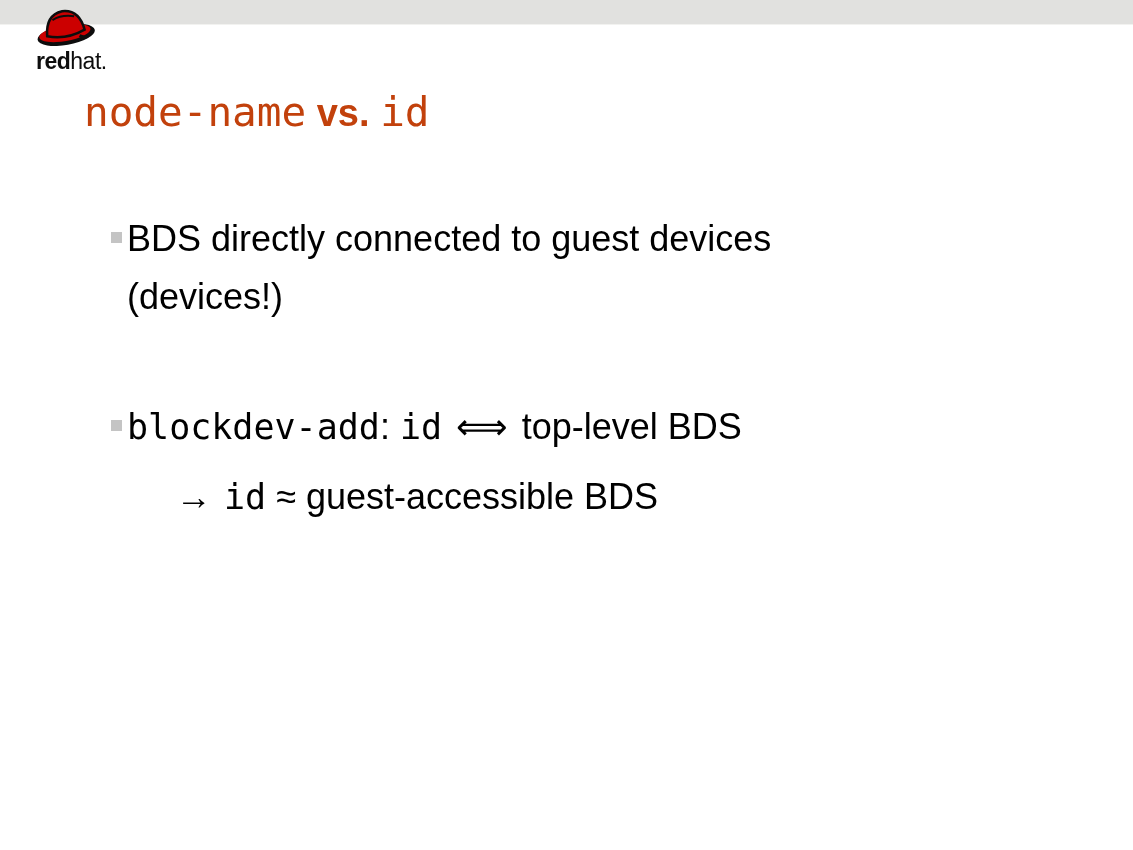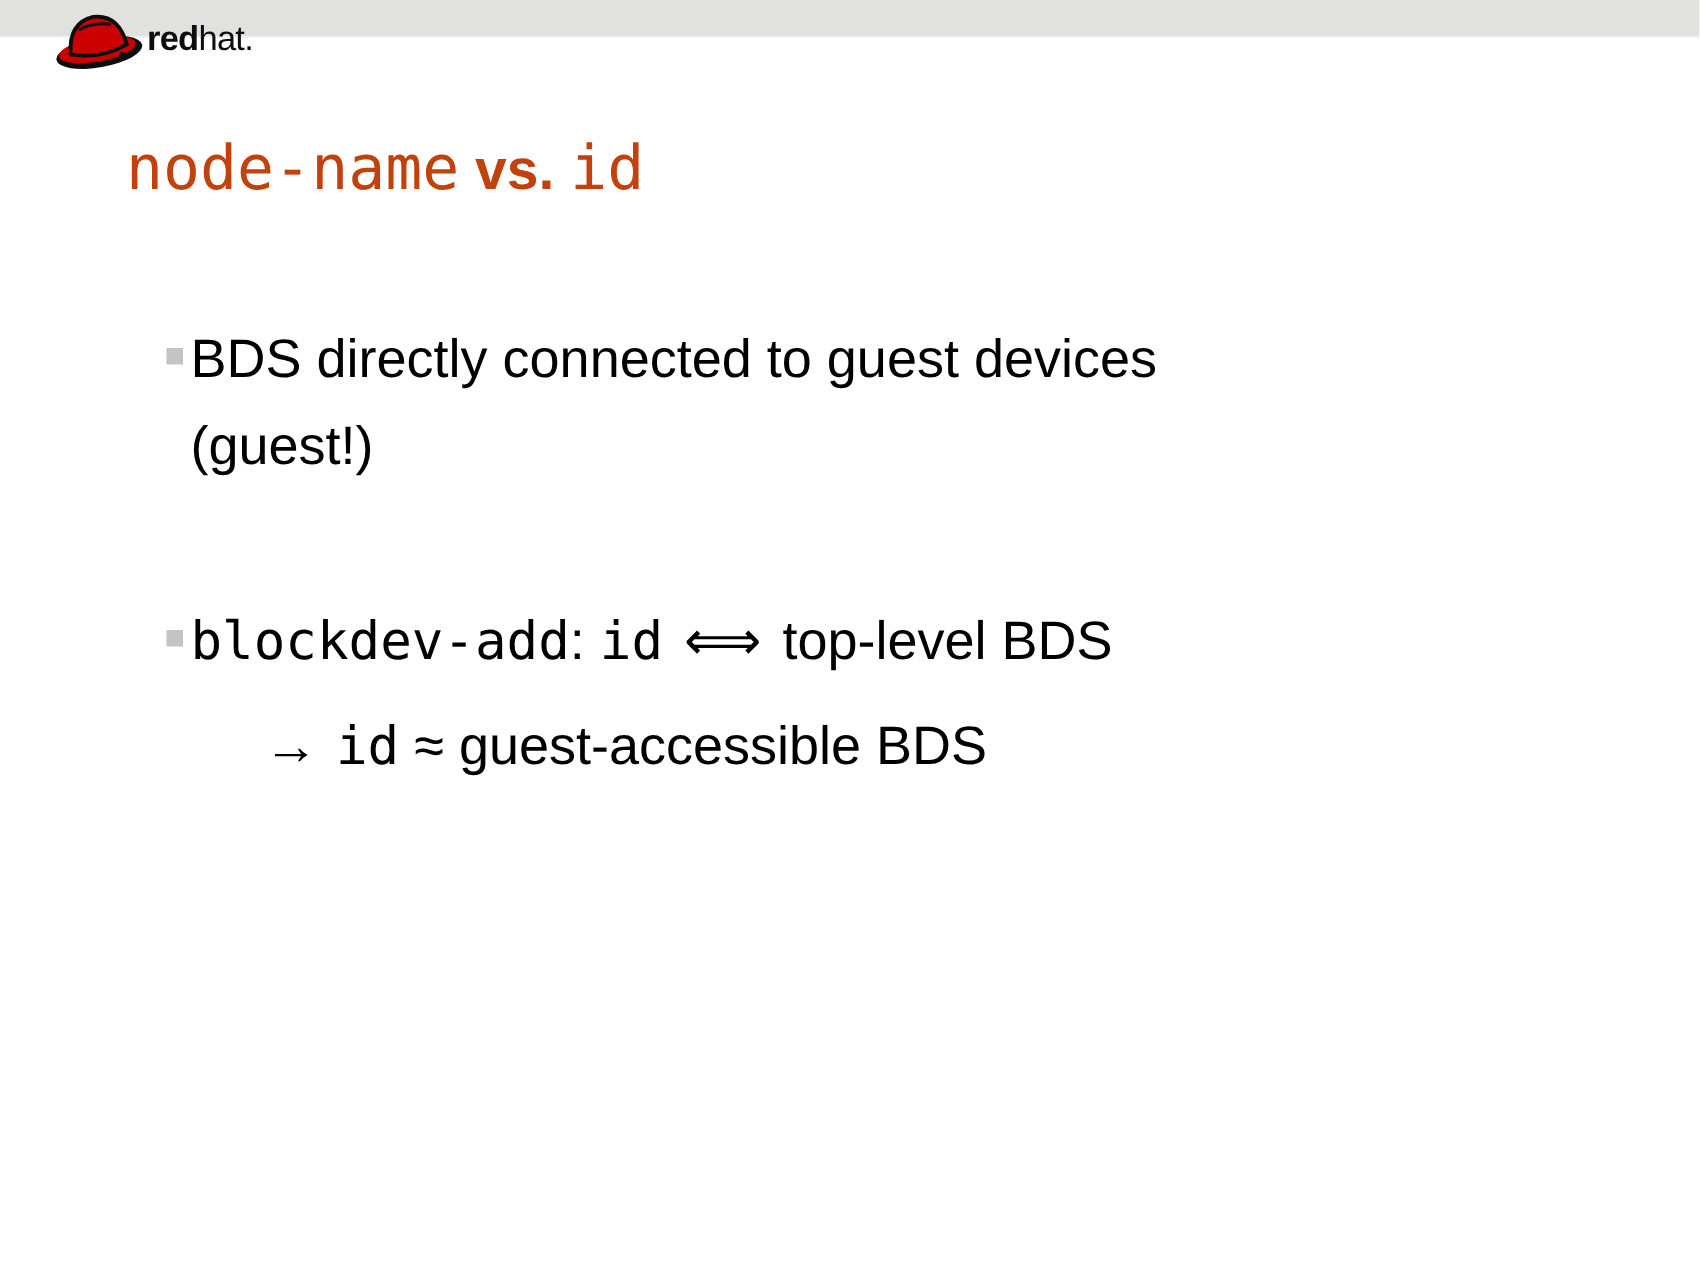--- a/index.html
+++ b/index.html
@@ -12,21 +12,21 @@
     font-family:"Liberation Sans",sans-serif;
     color:#000;
   }
   .top-band{
     position:absolute;left:0;top:0;width:100%;height:24px;
     background:#e1e1df;
     border-bottom:1px solid #f2f2f0;
   }
   .logo{
     position:absolute;left:34px;top:4px;
-    display:flex;align-items:center;
+    display:flex;align-items:flex-start;flex-direction:column;
   }
   .logo-hat{display:block;}
   .logo-word{
     font-size:23px;line-height:1;
     color:#0d0d0d;
     margin-left:2px;margin-bottom:4px;
     letter-spacing:-0.5px;
   }
   .logo-word .w-red{font-weight:800;}
   .logo-word .w-hat{font-weight:500;}
@@ -81,21 +81,21 @@
     </svg>
     <div class="logo-word"><span class="w-red">red</span><span class="w-hat">hat.</span></div>
   </div>
 
   <div class="slide-title"><span>node-name</span><span class="vs"> vs. </span><span>id</span></div>
 
   <div class="item" style="top:210px">
     <span class="sq"></span>
     <div class="txt">
       <div>BDS directly connected to guest devices</div>
-      <div>(guest!)</div>
+      <div>(devices!)</div>
     </div>
   </div>
 
 
   <div class="item" style="top:398px">
     <span class="sq"></span>
     <div class="txt"><span class="mono">blockdev-add</span><span>: </span><span class="mono">id</span><span class="iff-sym">⟺</span><span>top-level BDS</span></div>
   </div>
 
   <div class="item sub" style="top:468px">

